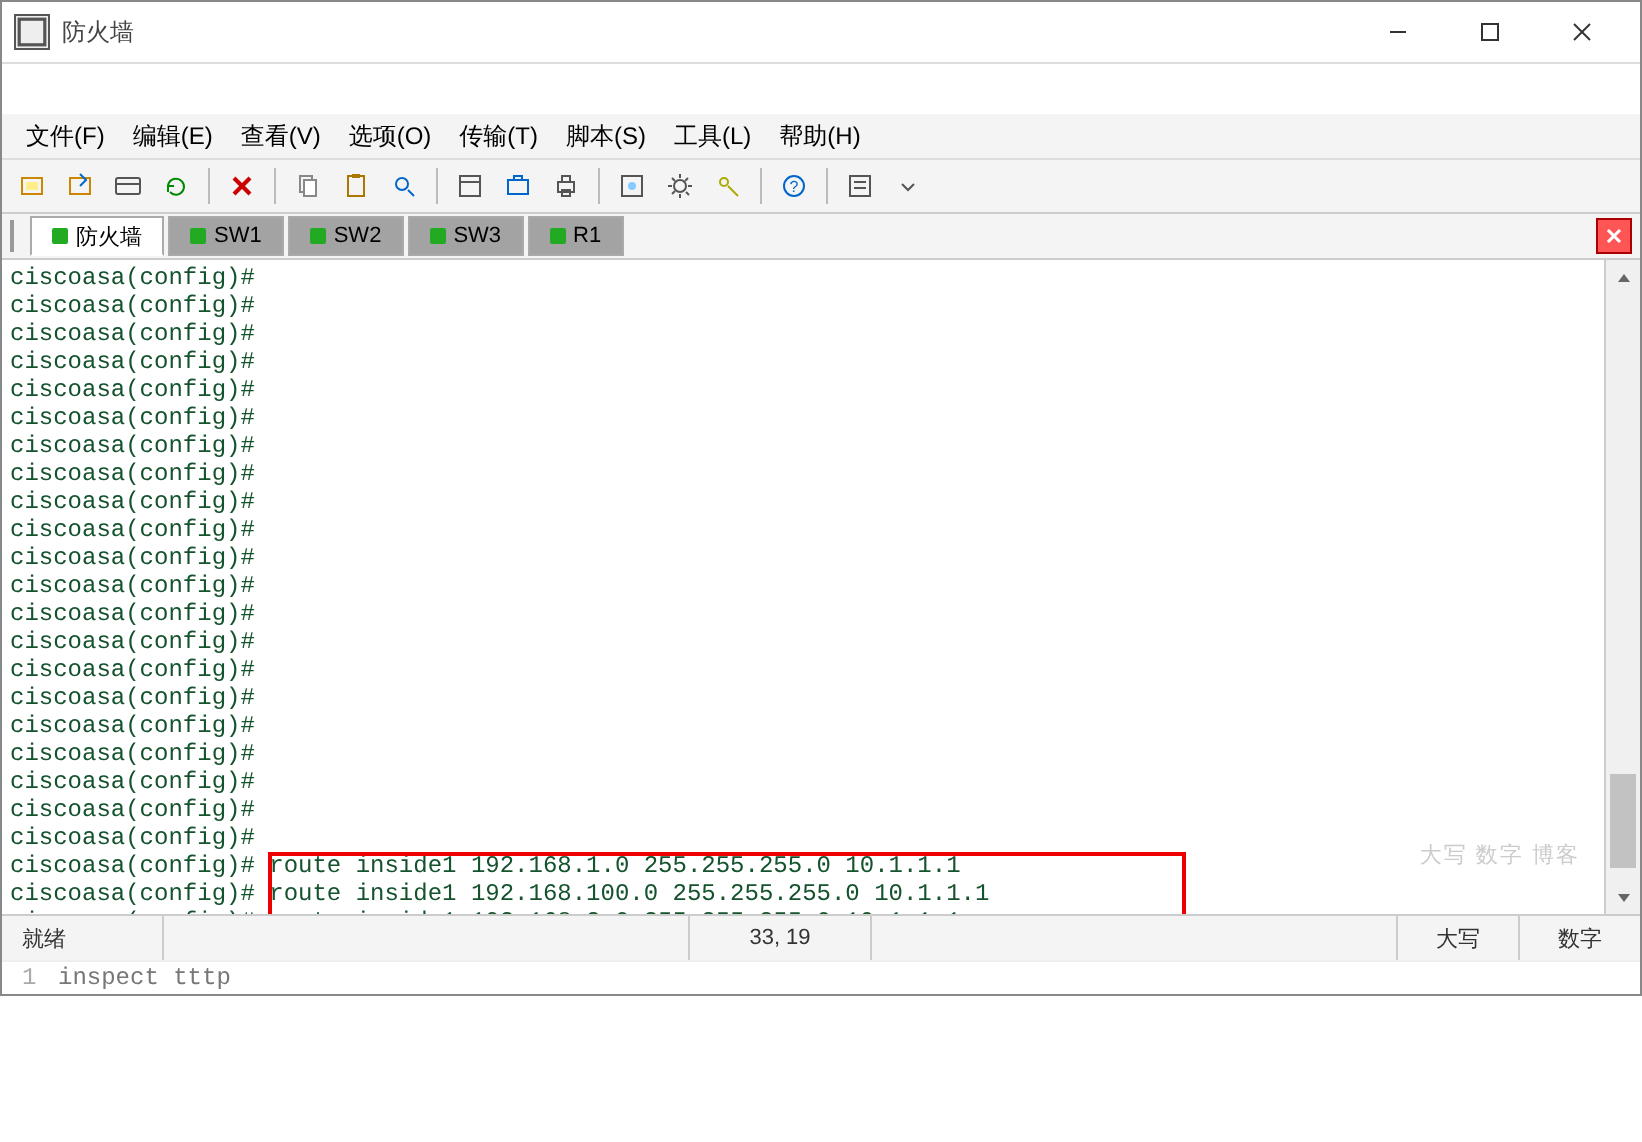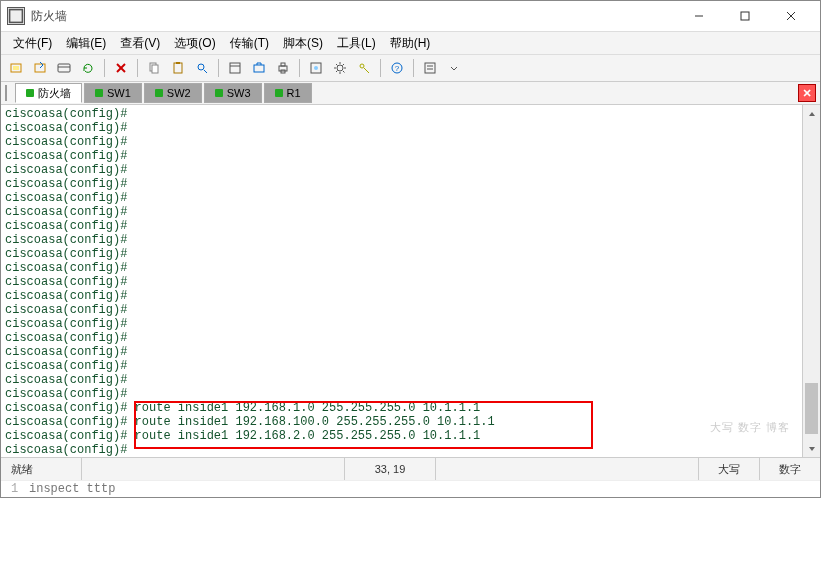--- a/index.html
+++ b/index.html
@@ -5,21 +5,21 @@
   html,body{margin:0;padding:0;font-family:"Microsoft YaHei",Tahoma,sans-serif;font-size:12px;color:#000;background:#fff;}
   .window{width:821px;height:498px;border:1px solid #888;box-sizing:border-box;position:relative;background:#fff;display:flex;flex-direction:column;}
   
   .titlebar{height:30px;background:#fff;border-bottom:1px solid #ddd;display:flex;align-items:center;padding:0 6px;}
   .titlebar .appicon{width:16px;height:16px;margin-right:6px;border:1px solid #555;background:#eee;display:inline-flex;align-items:center;justify-content:center;font-size:9px;color:#333;}
   .titlebar .title{flex:0 0 auto;color:#444;font-size:12px;}
   .titlebar .spacer{flex:1;}
   .winbtn{width:46px;height:28px;display:flex;align-items:center;justify-content:center;color:#333;}
   .winbtn svg{width:10px;height:10px;stroke:#333;stroke-width:1;fill:none;}
   
-  .menubar{height:22px;background:#f4f4f4;display:flex;align-items:center;padding:0 6px;gap:2px;border-bottom:1px solid #ddd;}
+  .menubar{height:22px;background:#f4f4f4;display:flex;align-items:center;padding:0 6px;gap:2px;border-bottom:1px solid #ddd;margin-top:25px;}
   .menuitem{padding:2px 6px;color:#000;}
   
   .toolbar{height:26px;background:#f4f4f4;border-bottom:1px solid #ccc;display:flex;align-items:center;padding:0 4px;gap:2px;}
   .tbtn{width:20px;height:20px;display:flex;align-items:center;justify-content:center;border:1px solid transparent;}
   .tbtn svg{width:14px;height:14px;}
   .tsep{width:1px;height:18px;background:#bbb;margin:0 3px;}
   
   .tabsbar{height:22px;background:#f4f4f4;border-bottom:1px solid #ccc;display:flex;align-items:center;padding:0 4px;gap:0;}
   .tabsbar .lgrip{width:4px;height:16px;border-left:2px solid #999;margin-right:4px;}
   .tab{height:18px;border:1px solid #aaa;background:#a3a3a3;padding:0 10px;display:flex;align-items:center;margin-right:2px;font-size:11px;}

